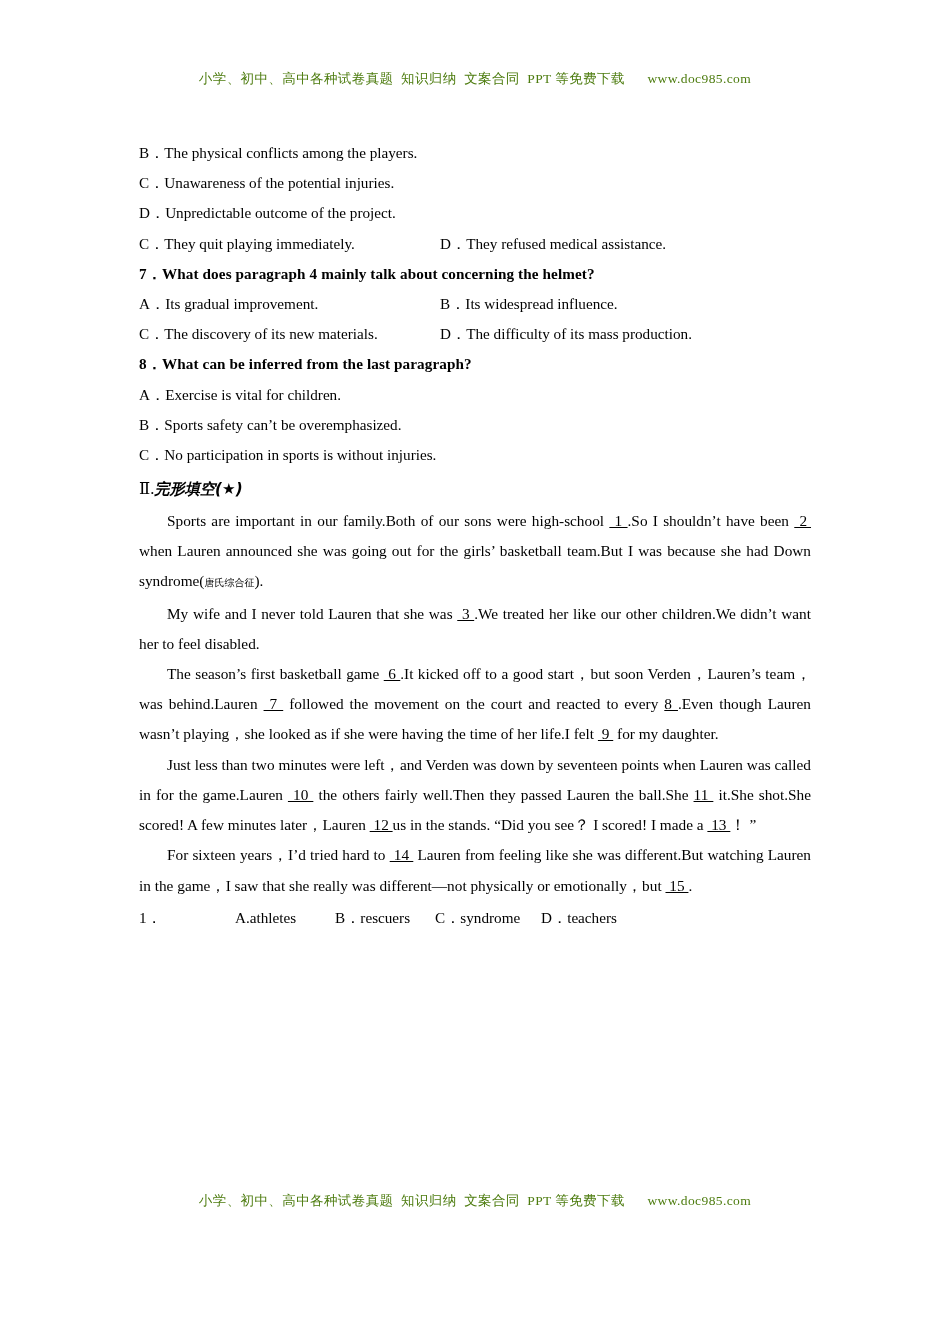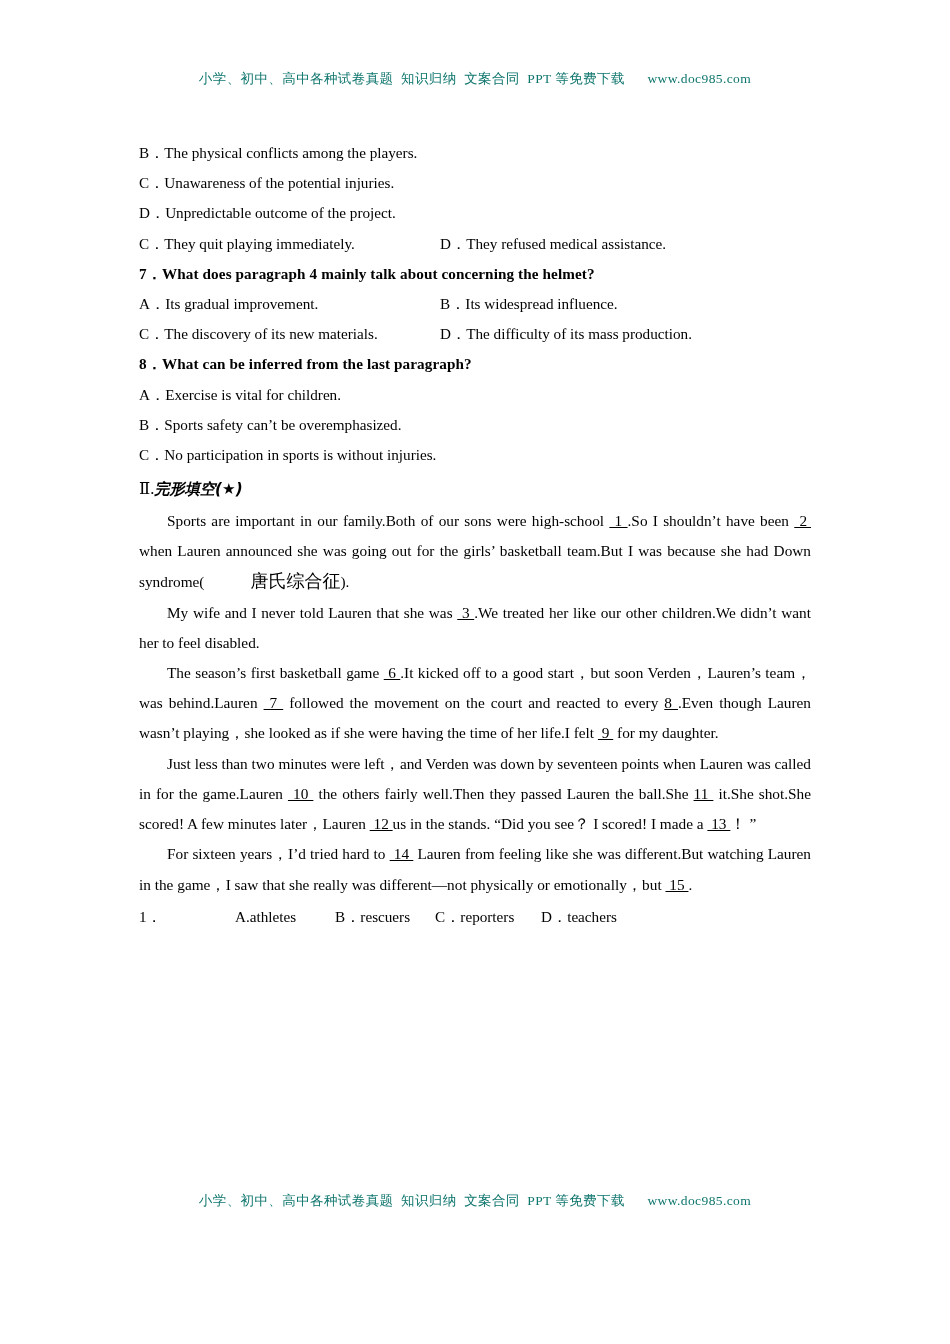--- a/index.html
+++ b/index.html
@@ -22,21 +22,21 @@
     height: 1344px;
     box-sizing: border-box;
   }
   .watermark {
     position: absolute;
     left: 0;
     width: 950px;
     text-align: center;
     font-family: "Liberation Serif", "DejaVu Serif", serif;
     font-size: 13.5px;
-    color: #0f766e;
+    color: #4d7c0f;
     letter-spacing: 0.4px;
     white-space: pre;
   }
   .watermark-top { top: 70px; }
   .watermark-bottom { top: 1192px; }
 
   .content {
     position: absolute;
     left: 139px;
     top: 138px;
@@ -82,22 +82,21 @@
   .para {
     font-size: 15.3px;
     line-height: 30.2px;
     text-align: justify;
     text-justify: inter-word;
     text-indent: 28px;
     margin: 0;
   }
   .cn-inline {
     font-family: "DejaVu Sans", sans-serif;
-    font-size: 18px;
-    margin-left: 46px;
+    font-size: 10px;
   }
   .blk {
     text-decoration: underline;
     white-space: pre;
   }
   .choice-row {
     font-size: 15.2px;
     line-height: 30.2px;
     height: 30.2px;
     white-space: nowrap;
@@ -166,21 +165,21 @@
         <div class="para"><span>My wife and I never told Lauren that she was </span><span class="blk"> 3 </span><span>.We treated her like our other children.We didn’t want her to feel disabled.</span></div>
         <div class="para"><span>The season’s first basketball game </span><span class="blk"> 6 </span><span>.It kicked off to a good start，but soon Verden，Lauren’s team，was behind.Lauren </span><span class="blk"> 7 </span><span> followed the movement on the court and reacted to every </span><span class="blk">8 </span><span>.Even though Lauren wasn’t playing，she looked as if she were having the time of her life.I felt </span><span class="blk"> 9 </span><span> for my daughter.</span></div>
         <div class="para"><span>Just less than two minutes were left，and Verden was down by seventeen points when Lauren was called in for the game.Lauren </span><span class="blk"> 10 </span><span> the others fairly well.Then they passed Lauren the ball.She </span><span class="blk">11 </span><span> it.She shot.She scored! A few minutes later，Lauren </span><span class="blk"> 12 </span><span>us in the stands. “Did you see？ I scored! I made a </span><span class="blk"> 13 </span><span>！ ”</span></div>
         <div class="para"><span>For sixteen years，I’d tried hard to </span><span class="blk"> 14 </span><span> Lauren from feeling like she was different.But watching Lauren in the game，I saw that she really was different—not physically or emotionally，but </span><span class="blk"> 15 </span><span>.</span></div>
       </div>
 
     <div class="choice-row">
       <span class="c c0">1．</span>
       <span class="c c1"><span>A.</span><span>athletes</span></span>
       <span class="c c2"><span>B．</span><span>rescuers</span></span>
-      <span class="c c3"><span>C．</span><span>reporters</span></span>
+      <span class="c c3"><span>C．</span><span>syndrome</span></span>
       <span class="c c4"><span>D．</span><span>teachers</span></span>
     </div>
 
   </div>
 
   <div class="watermark watermark-bottom">小学、初中、高中各种试卷真题  知识归纳  文案合同  PPT 等免费下载      www.doc985.com</div>
 
 </div>
 
 </body></html>

